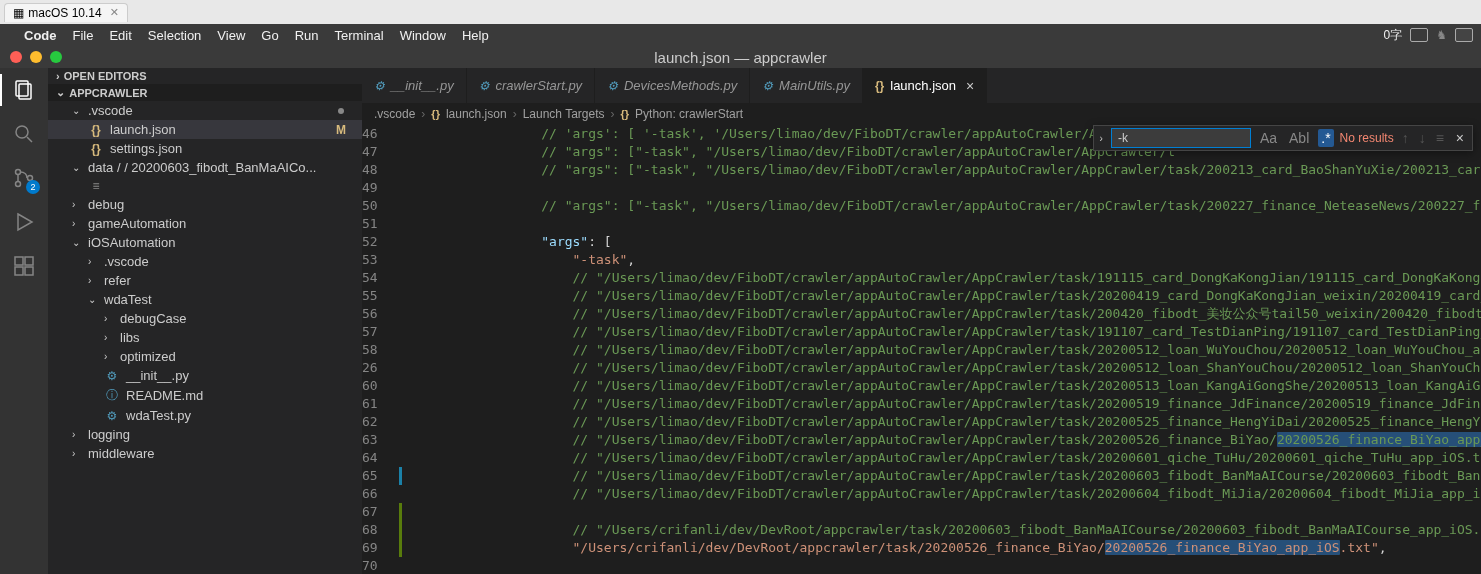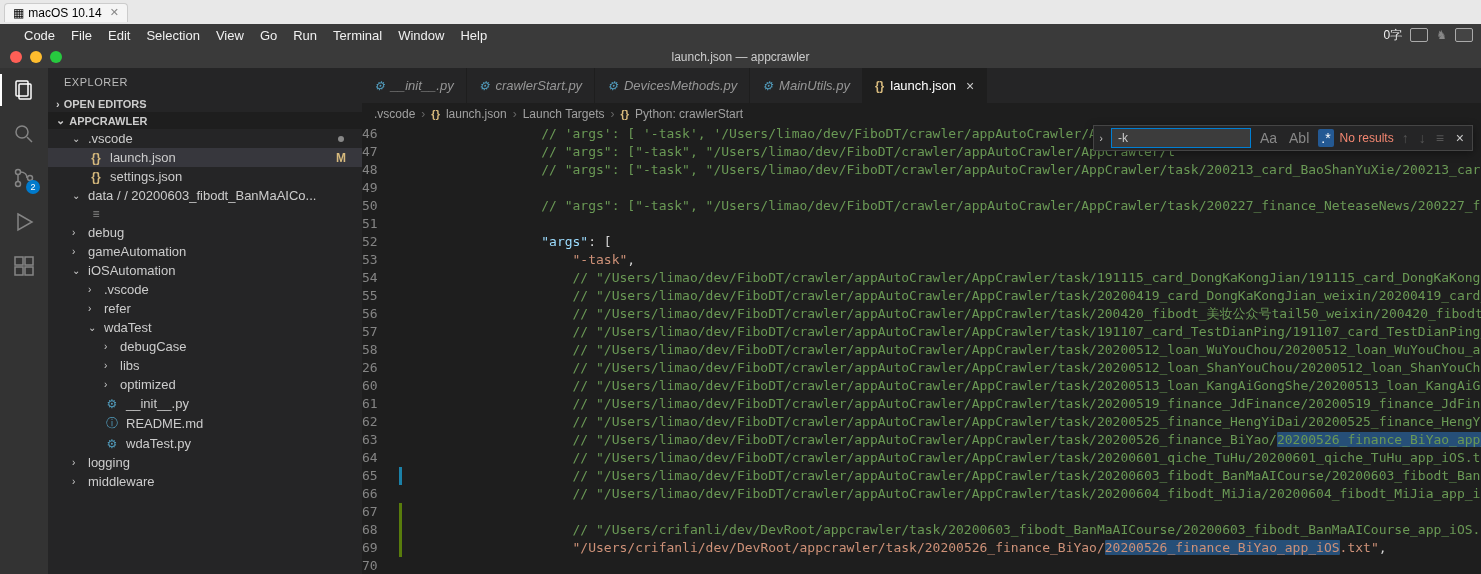--- a/index.html
+++ b/index.html
@@ -38,40 +38,40 @@
   height: 22px;
   background: #3a3a3a;
   display: flex;
   align-items: center;
   padding: 0 8px;
   gap: 16px;
   color: #f0f0f0;
   font-size: 13px;
 }
 .menu-bar .apple { font-size: 14px; }
-.menu-bar .app-name { font-weight: 400; text-align: center; }
+.menu-bar .app-name { font-weight: 700; text-align: center; }
 .menu-bar .right { margin-left: auto; display: flex; gap: 8px; align-items: center; font-size: 12px; }
 .menu-bar .right .icon-box { width: 18px; height: 14px; border: 1px solid #aaa; border-radius: 2px; display: inline-block; }
 
 
 .window {
   display: flex;
   flex-direction: column;
   height: calc(574px - 24px - 22px);
   background: #1e1e1e;
 }
 
 .title-bar {
   height: 22px;
   background: #3a3a3a;
   display: flex;
   align-items: center;
   position: relative;
   color: #ccc;
-  font-size: 12px;
+  font-size: 15px;
 }
 .traffic-lights { display: flex; gap: 8px; padding-left: 10px; }
 .light { width: 12px; height: 12px; border-radius: 50%; }
 .light.red { background: #ff5f56; }
 .light.yellow { background: #ffbd2e; }
 .light.green { background: #27c93f; }
 .title-text { position: absolute; left: 50%; transform: translateX(-50%); }
 
 .main-area { display: flex; flex: 1; overflow: hidden; }
 
@@ -302,21 +302,20 @@
         <svg width="24" height="24" viewBox="0 0 24 24" fill="none" stroke="currentColor" stroke-width="1.5">
             <rect x="3" y="3" width="8" height="8"></rect>
             <rect x="13" y="3" width="8" height="8"></rect>
             <rect x="3" y="13" width="8" height="8"></rect>
             <rect x="13" y="13" width="8" height="8"></rect>
           </svg>
       </div>
     </div>
 
     <div class="sidebar">
-      <div class="sidebar-header">EXPLORER</div>
       <div class="section-header">
         <span class="chev">›</span>
         <span>OPEN EDITORS</span>
       </div>
       <div class="section-header appcrawler">
         <span class="chev">⌄</span>
         <span>APPCRAWLER</span>
       </div>
       <div class="tree">
         <div class="tree-item depth-1">

